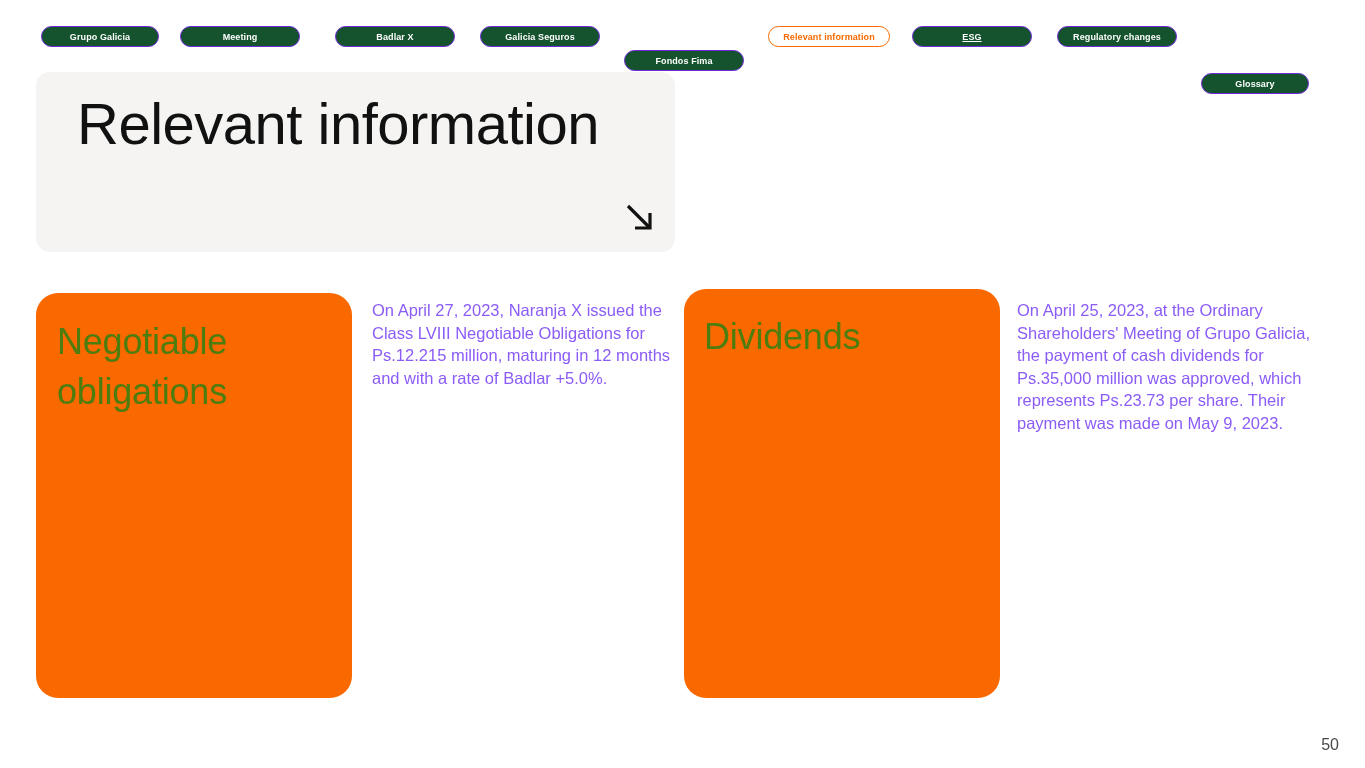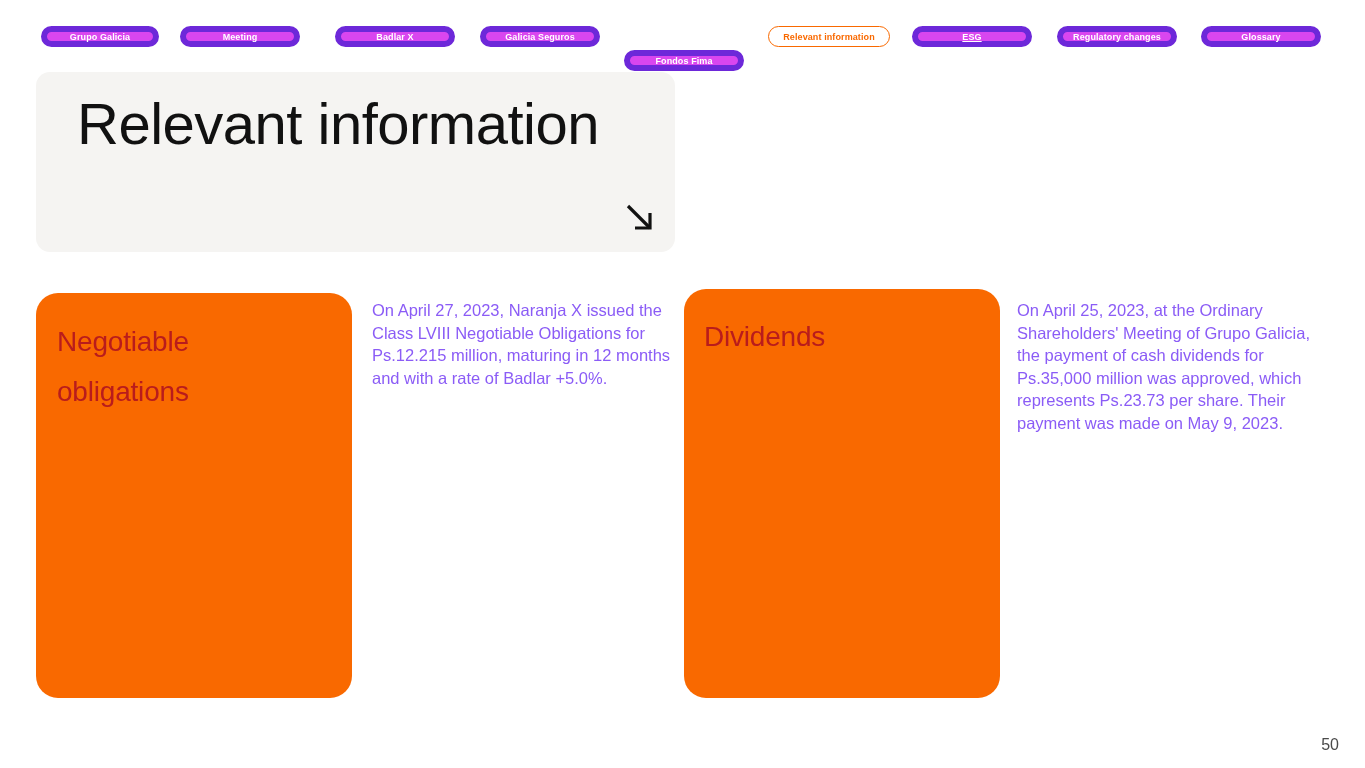--- a/index.html
+++ b/index.html
@@ -22,22 +22,22 @@
     top: 26px;
     left: 0;
     width: 1365px;
     height: 22px;
   }
   .nav-pill {
     position: absolute;
     top: 0;
     height: 21px;
     border-radius: 11px;
-    background: #d946ef;
-    border: 6px solid #6d28d9;
+    background: #14532d;
+    border: 1px solid #6d28d9;
     color: #ffffff;
     font-size: 9px;
     font-weight: bold;
     display: flex;
     align-items: center;
     justify-content: center;
     box-sizing: border-box;
     letter-spacing: 0.1px;
   }
   .nav-pill.active {
@@ -76,22 +76,22 @@
   }
 
   
   .block-card {
     position: absolute;
     background: #f96900;
     border-radius: 22px;
   }
   .block-card-title {
     position: absolute;
-    color: #b91c1c;
-    font-size: 28px;
+    color: #4d7c0f;
+    font-size: 36px;
     line-height: 50px;
     font-weight: 400;
     letter-spacing: -0.2px;
   }
   .block-text {
     position: absolute;
     font-size: 16.5px;
     line-height: 22.6px;
     color: #8b5cf6;
   }
@@ -162,21 +162,21 @@
   </div>
   <div class="nav-pill active" style="left:768px; width:122px;">
     <span>Relevant information</span>
   </div>
   <div class="nav-pill" style="left:912px; width:120px;text-decoration:underline;">
     <span>ESG</span>
   </div>
   <div class="nav-pill" style="left:1057px; width:120px;">
     <span>Regulatory changes</span>
   </div>
-  <div class="nav-pill" style="left:1201px; width:120px;">
+  <div class="nav-pill" style="left:1201px; width:108px;margin-top:47px;">
     <span>Glossary</span>
   </div>
 </div>
 
 <div class="title-card">
   <div class="title-text">Relevant information</div>
   <div class="arrow-icon">
     <svg width="36" height="36" viewBox="0 0 36 36">
       <path d="M6 6 L28 28" stroke="#111111" stroke-width="3.2" fill="none"></path>
       <path d="M28 13 L28 28 L13 28" stroke="#111111" stroke-width="3.2" fill="none"></path>

